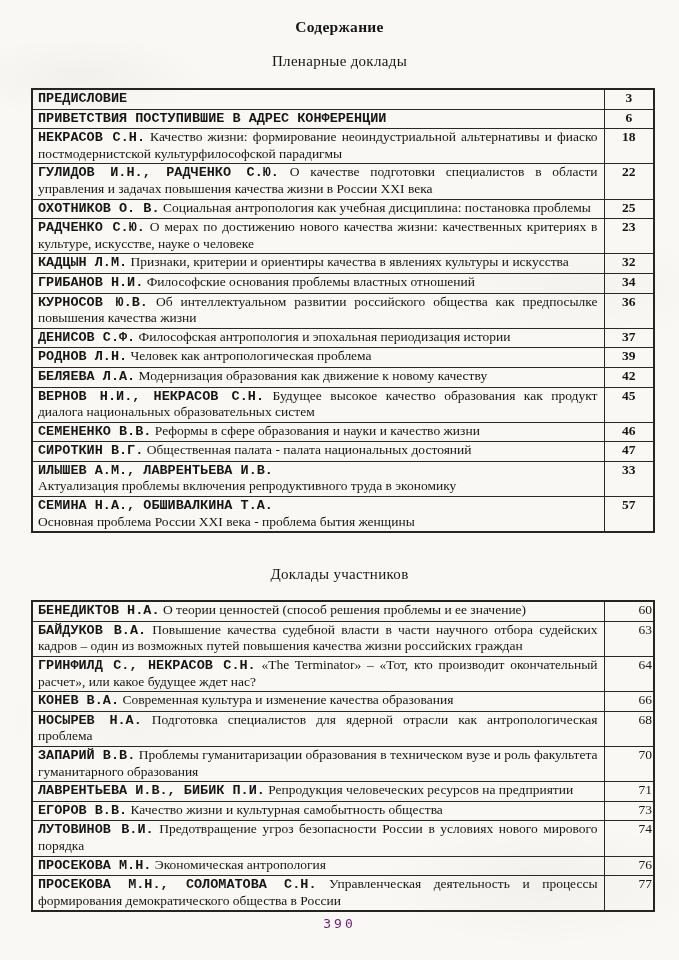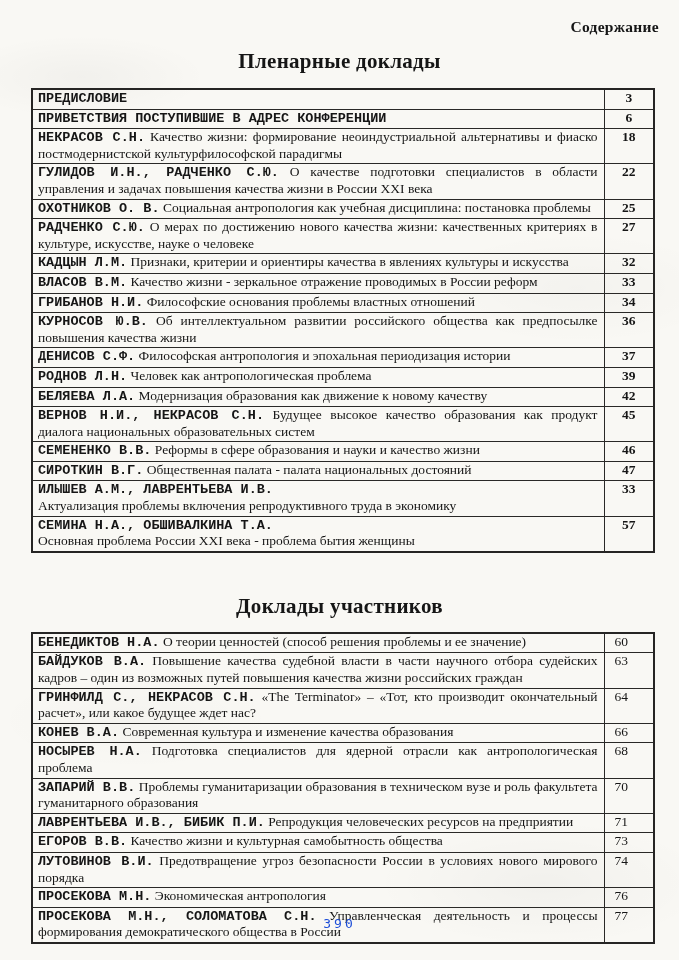--- a/index.html
+++ b/index.html
@@ -9,48 +9,48 @@
     font-family: "Liberation Serif", serif;
     color: #161616;
     background:
       radial-gradient(ellipse 180px 60px at 12% 8%, rgba(0,0,0,0.03), transparent 70%),
       radial-gradient(ellipse 220px 80px at 85% 30%, rgba(0,0,0,0.025), transparent 70%),
       radial-gradient(ellipse 200px 70px at 20% 75%, rgba(0,0,0,0.02), transparent 70%),
       radial-gradient(ellipse 240px 90px at 80% 92%, rgba(0,0,0,0.03), transparent 70%),
       #f9f8f4;
   }
   .doc-title {
-    text-align: right; font-weight: bold; font-size: 15.5px; line-height: 18px;
+    text-align: center; font-weight: bold; font-size: 15.5px; line-height: 18px;
     margin: 18px 20px 16px 20px; letter-spacing: 0.3px;
   }
   .section-heading {
-    text-align: center; font-weight: bold; font-size: 21px; line-height: 18px;
+    text-align: center; font-weight: normal; font-size: 15px; line-height: 18px;
     margin: 4px 20px 0 20px; letter-spacing: 0.3px;
   }
-  .section-heading.second { margin-top: 44px; margin-bottom: 17px; }
+  .section-heading.second { margin-top: 32px; margin-bottom: 17px; }
   .toc-table {
     border-collapse: collapse; table-layout: fixed;
     width: 624px; margin-left: 31px; margin-top: 18px;
     border: 2px solid #262524;
   }
   .toc-table td { border: 1px solid #2a2927; vertical-align: top; }
   .title-cell {
     padding: 0px 6px 2px 5px;
     font-size: 13.5px; line-height: 15.6px;
     text-align: justify;
   }
   .authors { font-weight: bold; font-family: Liberation Mono, monospace; }
   .page-cell { width: 50px; font-size: 13.5px; line-height: 15.6px; padding-top: 0; }
   .table-1 .page-cell { font-weight: bold; text-align: center; }
-  .table-2 .page-cell { font-weight: normal; text-align: left; padding-left: 10px; }
+  .table-2 .page-cell { font-weight: normal; text-align: right; padding-left: 10px; }
   .footer {
     position: absolute; top: 916px; left: 0; width: 679px;
     text-align: center;
     font-family: "DejaVu Sans Mono", monospace;
-    font-size: 13px; letter-spacing: 3px; color: #1d4ed8;
+    font-size: 13px; letter-spacing: 3px; color: #701a75;
   }
 </style>
 </head>
 <body>
 
 <div class="page">
 
   <div class="doc-title">Содержание</div>
 
   <div class="section-heading">Пленарные доклады</div>
@@ -72,29 +72,25 @@
         <tr>
           <td class="title-cell"><span class="authors">ГУЛИДОВ И.Н., РАДЧЕНКО С.Ю.</span> <span>О качестве подготовки специалистов в области управления и задачах повышения качества жизни в России XXI века</span></td>
           <td class="page-cell">22</td>
         </tr>
         <tr>
           <td class="title-cell"><span class="authors">ОХОТНИКОВ О. В.</span> <span>Социальная антропология как учебная дисциплина: постановка проблемы</span></td>
           <td class="page-cell">25</td>
         </tr>
         <tr>
           <td class="title-cell"><span class="authors">РАДЧЕНКО С.Ю.</span> <span>О мерах по достижению нового качества жизни: качественных критериях в культуре, искусстве, науке о человеке</span></td>
-          <td class="page-cell">27</td>
+          <td class="page-cell">23</td>
         </tr>
         <tr>
           <td class="title-cell"><span class="authors">КАДЦЫН Л.М.</span> <span>Признаки, критерии и ориентиры качества в явлениях культуры и искусства</span></td>
           <td class="page-cell">32</td>
-        </tr>
-        <tr>
-          <td class="title-cell"><span class="authors">ВЛАСОВ В.М.</span> <span>Качество жизни - зеркальное отражение проводимых в России реформ</span></td>
-          <td class="page-cell">33</td>
         </tr>
         <tr>
           <td class="title-cell"><span class="authors">ГРИБАНОВ Н.И.</span> <span>Философские основания проблемы властных отношений</span></td>
           <td class="page-cell">34</td>
         </tr>
         <tr>
           <td class="title-cell"><span class="authors">КУРНОСОВ Ю.В.</span> <span>Об интеллектуальном развитии российского общества как предпосылке повышения качества жизни</span></td>
           <td class="page-cell">36</td>
         </tr>
         <tr>

